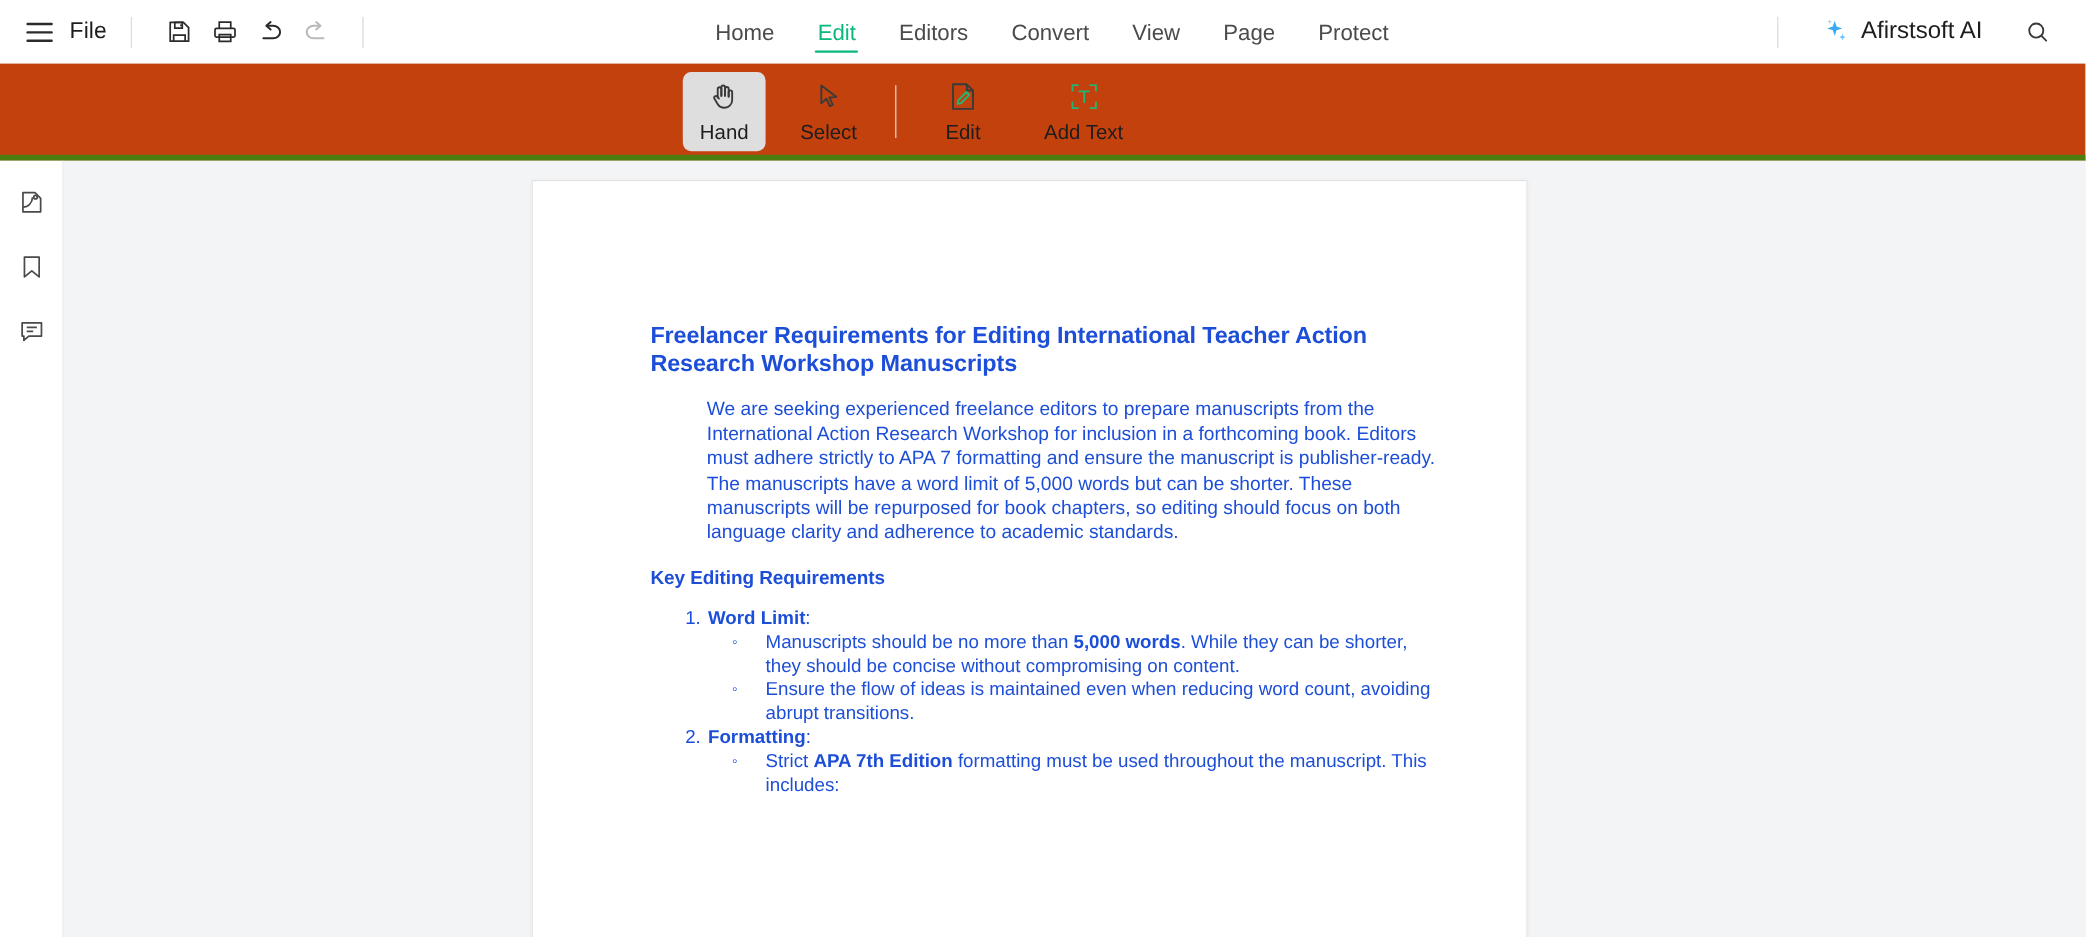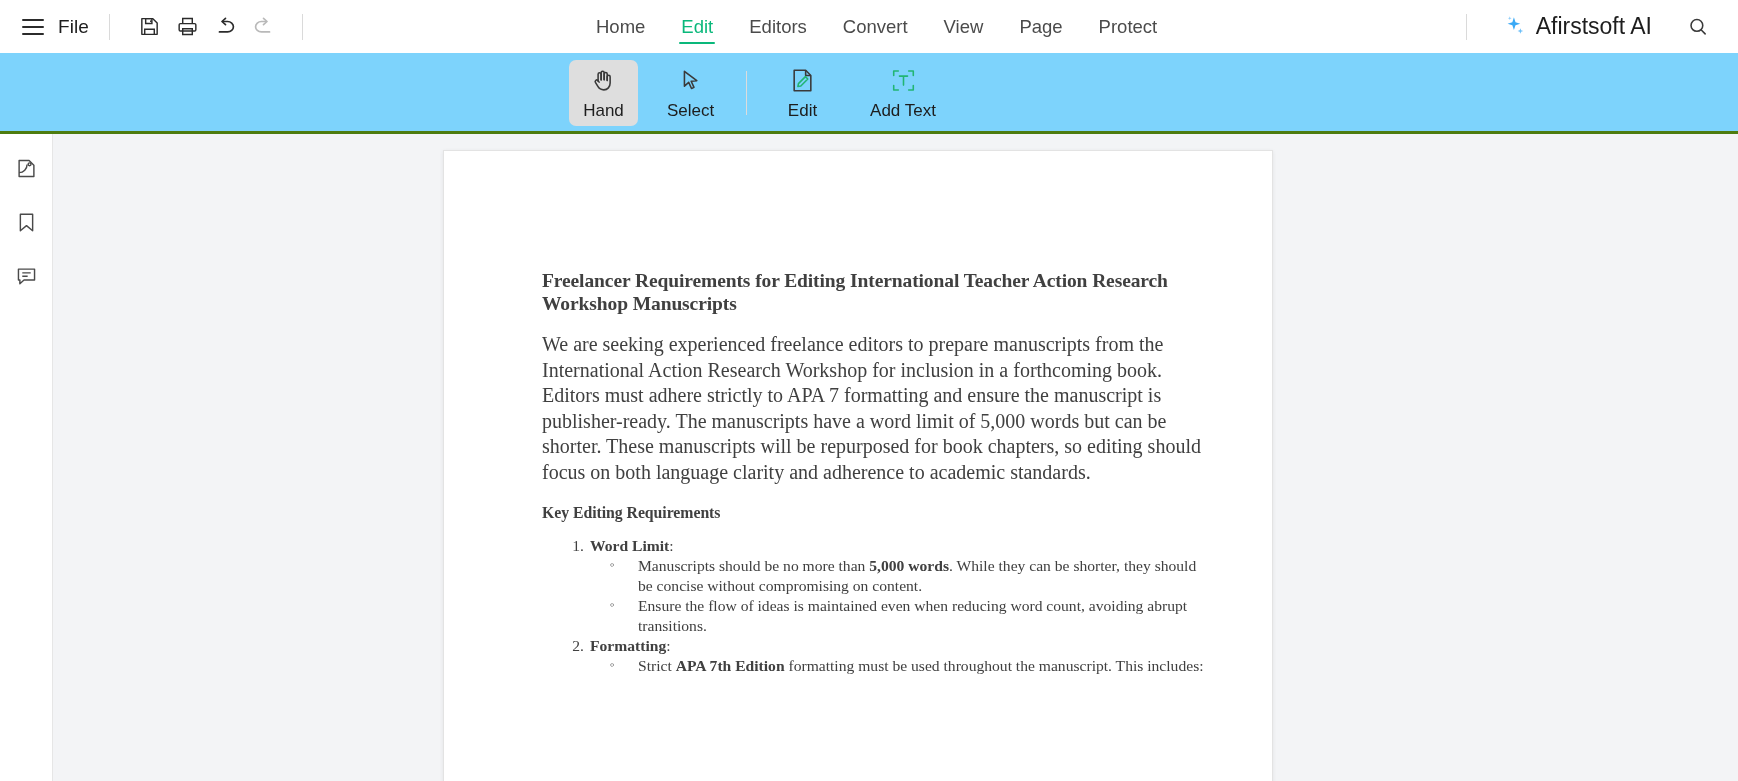--- a/index.html
+++ b/index.html
@@ -68,31 +68,31 @@
   }
 
   .hdr-right {
     position: absolute; right: 0; top: 0; height: 53px;
     display: flex; align-items: center; padding-right: 24px; gap: 0;
   }
   .ai-chip {
     display: flex; align-items: center; gap: 10px;
     cursor: pointer; padding: 4px 8px; border-radius: 6px;
   }
-  .ai-chip .ai-name { font-size: 23px; color: #1d1d1d; white-space: nowrap; }
+  .ai-chip .ai-name { font-size: 20px; color: #1d1d1d; white-space: nowrap; }
   .search-icon-btn { margin-left: 22px; width: 32px; height: 32px;
     display:flex; align-items:center; justify-content:center; cursor:pointer; }
 
   
   .toolbar {
     height: 81px;
-    background: #7dd3fc;
+    background: #c2410c;
     position: relative;
     display: flex; align-items: center;
-    border-bottom: 3px solid #4d7c0f;
+    border-bottom: 5px solid #4d7c0f;
   }
   .tool-group {
     position: absolute; left: 560px; top: 0; height: 80px;
     display: flex; align-items: center; gap: 0;
   }
   .tool {
     width: 69px;
     height: 66px;
     display: flex; flex-direction: column; align-items: center; justify-content: center;
     gap: 6px;
@@ -140,39 +140,40 @@
     top: 16px;
     width: 830px;
     height: 1100px;
     background: #ffffff;
     border: 1px solid #e3e3e3;
     box-shadow: 0 1px 4px rgba(0,0,0,0.07);
     padding: 118px 68px 0 98px;
   }
 
   
-  .doc { color: #404040; font-family: Liberation Serif, serif; }
+  .doc { color: #1d4ed8; }
   .doc h1 {
     font-size: 19.5px;
     font-weight: bold;
     line-height: 1.19;
     letter-spacing: -0.1px;
     margin-bottom: 17px;
   }
   .doc h2 {
     font-size: 15.8px;
     font-weight: bold;
     margin-bottom: 14px;
     margin-top: 19px;
     letter-spacing: -0.05px;
   }
   .doc p.body {
-    font-size: 20px;
+    font-size: 16px;
     line-height: 1.275;
     margin-bottom: 8px;
+    margin-left: 47px;
   }
   .doc ol {
     margin-top: 4px;
     padding-left: 48px;
     list-style: none;
     counter-reset: lvl1;
   }
   .doc ol > li {
     counter-increment: lvl1;
     position: relative;

